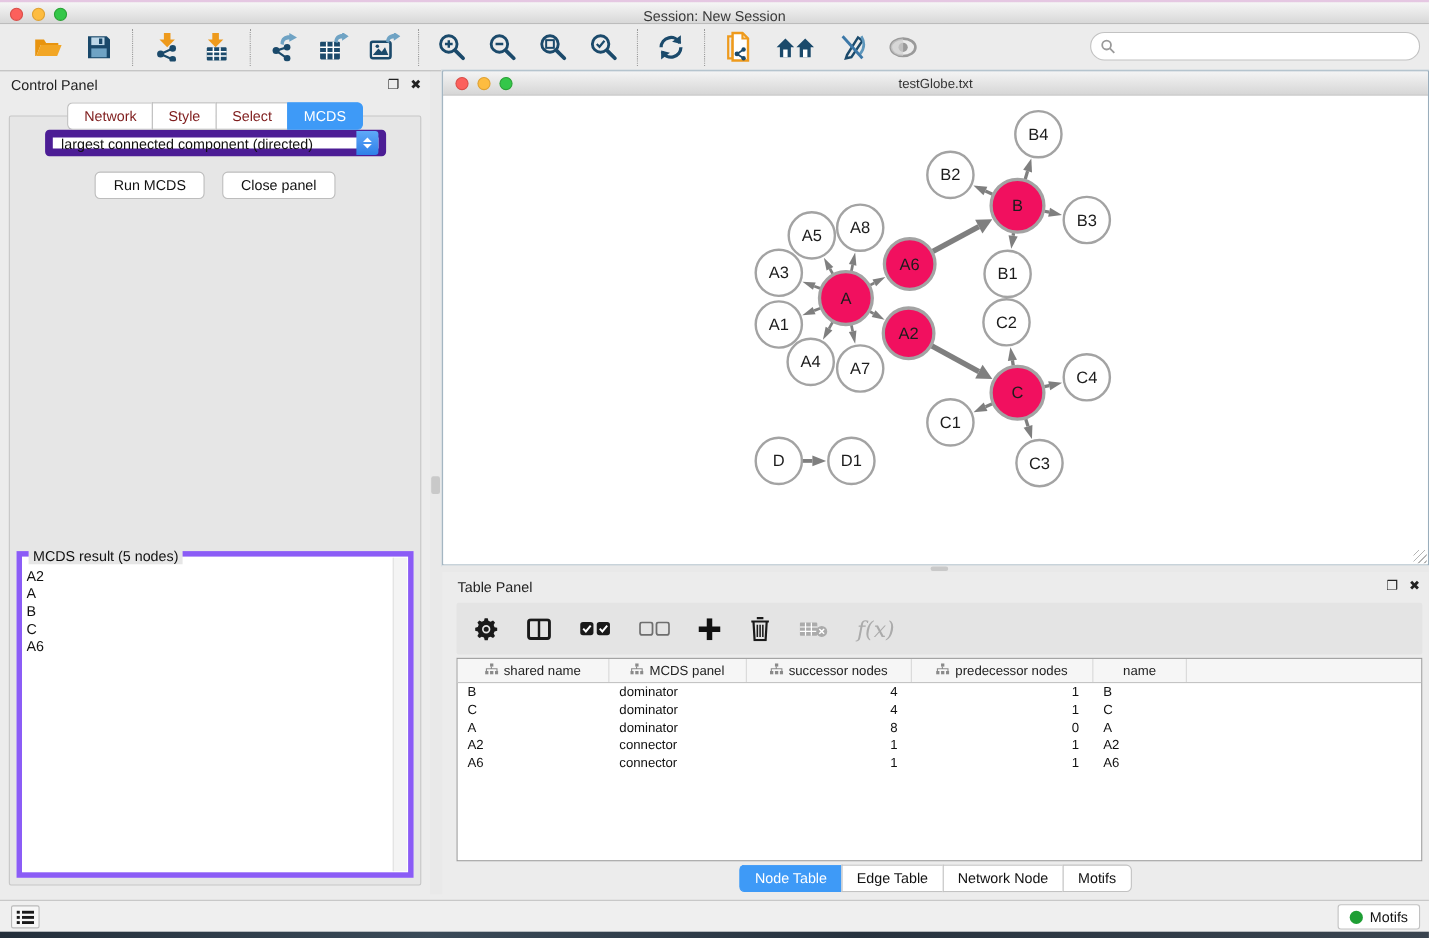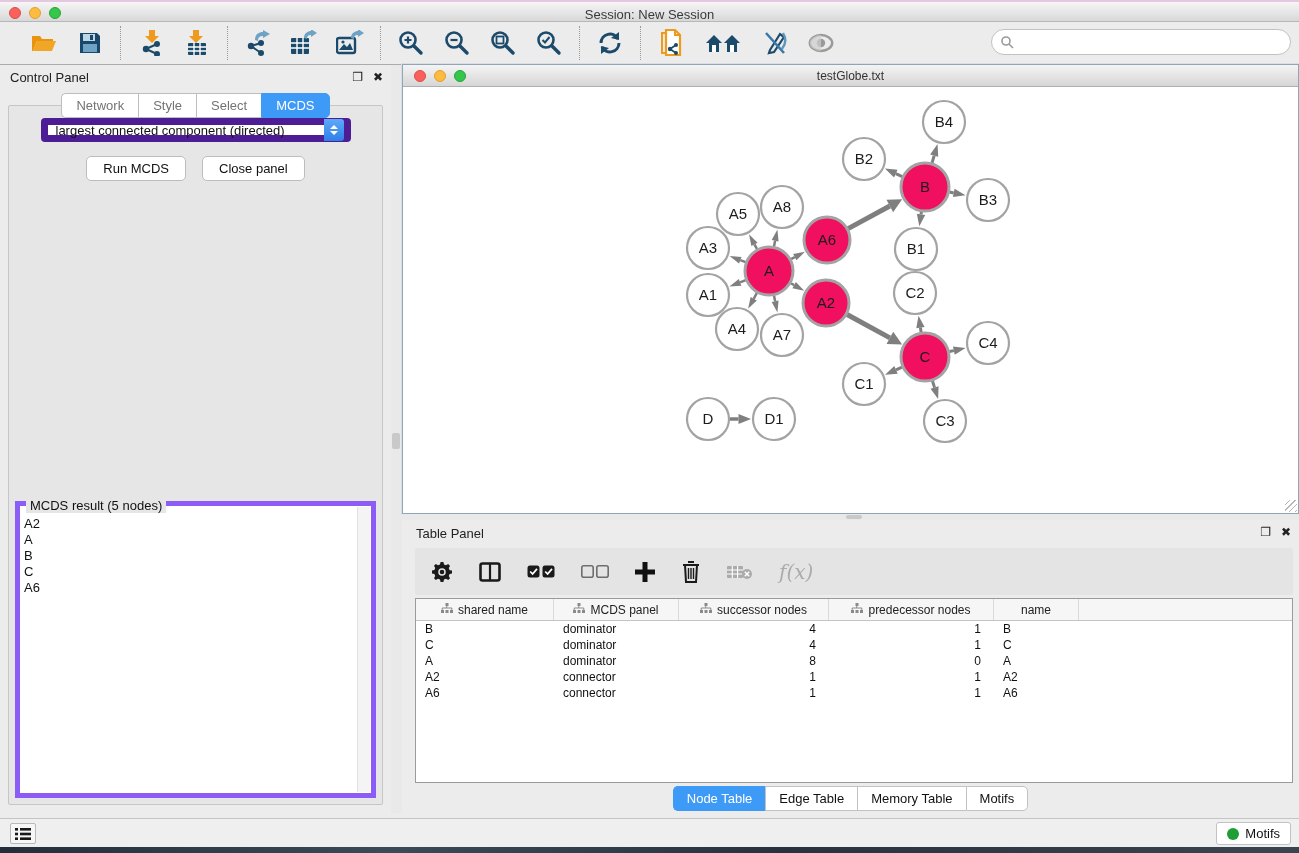--- a/index.html
+++ b/index.html
@@ -28,21 +28,21 @@
     border:1px solid #C2C2C2; border-radius:13px; display:flex; align-items:center; padding-left:8px; }
   .search-wrap input { border:none; outline:none; flex:1; font-size:13px; background:transparent; height:20px; }
 
   
   .control-panel { position:absolute; left:0; top:65px; width:391px; height:748px; background:#ECECEC; }
   .cp-header { height:26px; position:relative; }
   .cp-header .cp-title { position:absolute; left:10px; top:5px; font-size:13px; color:#222; }
   .panel-wbtns { position:absolute; right:8px; top:5px; display:flex; gap:10px; font-size:12px; color:#222; }
   .panel-wbtns span { cursor:pointer; }
   .seg-tabs { display:flex; justify-content:center; margin-top:2px; position:relative; z-index:2; }
-  .seg-tab { font-size:13px; padding:4px 14px; background:#FFF; border:1px solid #BDBDBD; border-right:none; color:#737373; cursor:pointer; }
+  .seg-tab { font-size:13px; padding:4px 14px; background:#FFF; border:1px solid #BDBDBD; border-right:none; color:#7f1d1d; cursor:pointer; }
   .seg-tab:first-child { border-radius:5px 0 0 5px; }
   .seg-tab:last-child { border-radius:0 5px 5px 0; border-right:1px solid #BDBDBD; }
   .seg-tab.active { background:#3E9AF7; border-color:#3E9AF7; color:#FFF; }
   .cp-body { position:absolute; left:8px; right:8px; top:40px; bottom:8px; background:#E6E6E6;
     border:1px solid #C6C6C6; border-radius:2px; }
   .opt-label { text-align:center; margin-top:22px; font-size:13px; color:#111; }
   .select-box { position:relative; margin:12px auto 12px; width:310px; height:24px; background:#FFF;
     border:7px solid #4c1d95; border-radius:4px; display:flex; align-items:center; cursor:pointer; }
   .select-box .sel-text { flex:1; font-size:13px; padding-left:8px; color:#111; white-space:nowrap; }
   .select-box .stepper { width:20px; height:22px; background:linear-gradient(#5FA9F8,#2E7FE8); border-radius:0 3px 3px 0;
@@ -572,21 +572,21 @@
             <div class="dt-c left" style="width: 125px;">connector</div>
             <div class="dt-c right" style="width: 150px;">1</div>
             <div class="dt-c right" style="width: 165px;">1</div>
             <div class="dt-c left" style="width: 85px;">A6</div>
           </div>
         </div>
     </div>
     <div class="tp-tabs" id="tp-tabs">
         <div class="tp-tab active">Node Table</div>
         <div class="tp-tab">Edge Table</div>
-        <div class="tp-tab">Memory Table</div>
+        <div class="tp-tab">Network Node</div>
         <div class="tp-tab">Motifs</div>
       </div>
   </div>
 
   <div class="status-bar">
     <div class="list-btn">
       <svg width="16" height="14" viewBox="0 0 16 14">
           <g fill="#1A1A1A">
             <rect x="0" y="1" width="3" height="2.6"></rect>
             <rect x="5" y="1" width="11" height="2.6"></rect>

